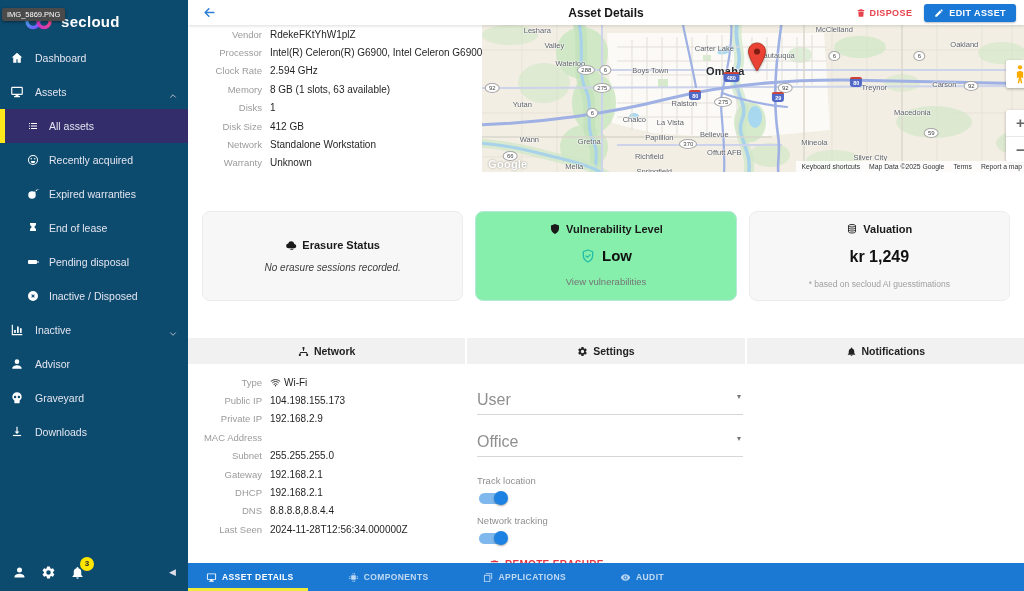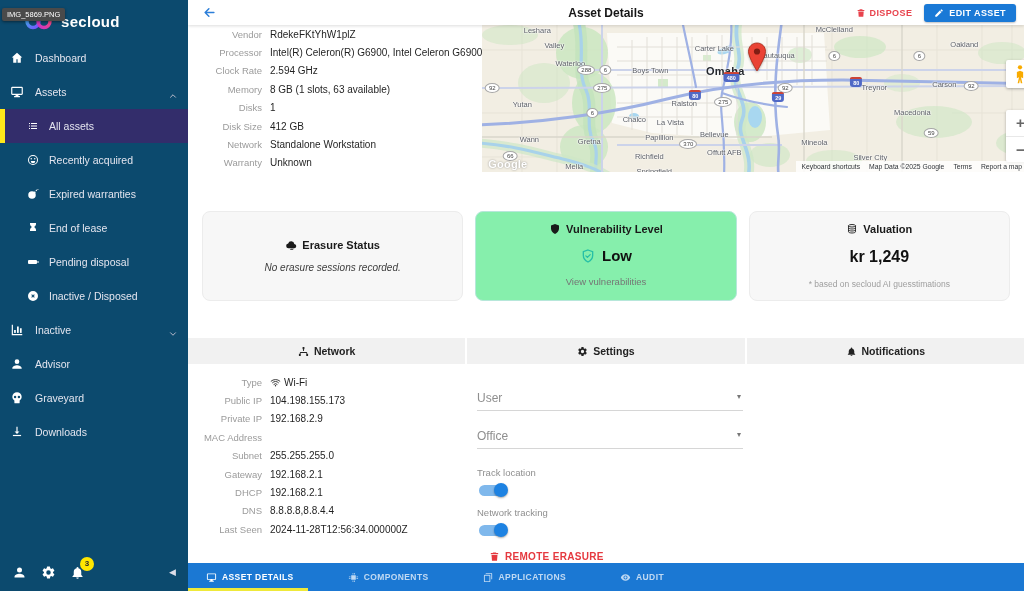--- a/index.html
+++ b/index.html
@@ -85,21 +85,21 @@
 
 
 .sec-tabs{display:flex;gap:2px;margin-top:37px;height:26px;flex-shrink:0}
 .sec-tab{flex:1;background:#f1f1f1;display:flex;align-items:center;justify-content:center;gap:5px;font-size:10.5px;font-weight:700;color:#222;cursor:pointer}
 .sec-tab svg{width:11px;height:11px}
 .columns{flex:1;display:flex;min-height:0}
 .col-network{width:283px;padding-top:9px;flex-shrink:0}
 .col-settings{width:282px;padding:27px 10px 0 6px;flex-shrink:0}
 .col-notifications{flex:1}
 .sel{position:relative;cursor:pointer;margin-bottom:18px}
-.sel-label{font-size:12px;color:#8f8f8f}
+.sel-label{font-size:16px;color:#8f8f8f}
 .sel-line{border-bottom:1px solid #d6d6d6;margin-top:5px}
 .sel-caret{position:absolute;right:2px;top:1px;font-size:8px;color:#777}
 .tgl-group{margin-bottom:11px}
 .tgl-label{font-size:9.5px;color:#8f8f8f;margin-bottom:7px}
 .switch{width:27px;height:11px;background:#7fb8ec;border-radius:6px;position:relative;cursor:pointer;margin-left:2px}
 .knob{position:absolute;right:-2px;top:-2px;width:14px;height:14px;border-radius:50%;background:#1d82e2;box-shadow:0 1px 2px rgba(0,0,0,.35)}
 .remote{display:flex;align-items:center;gap:5px;color:#e5393f;font-size:10px;font-weight:700;letter-spacing:.3px;margin:15px 0 0 12px;cursor:pointer}
 .remote svg{width:11px;height:11px}
 
 

